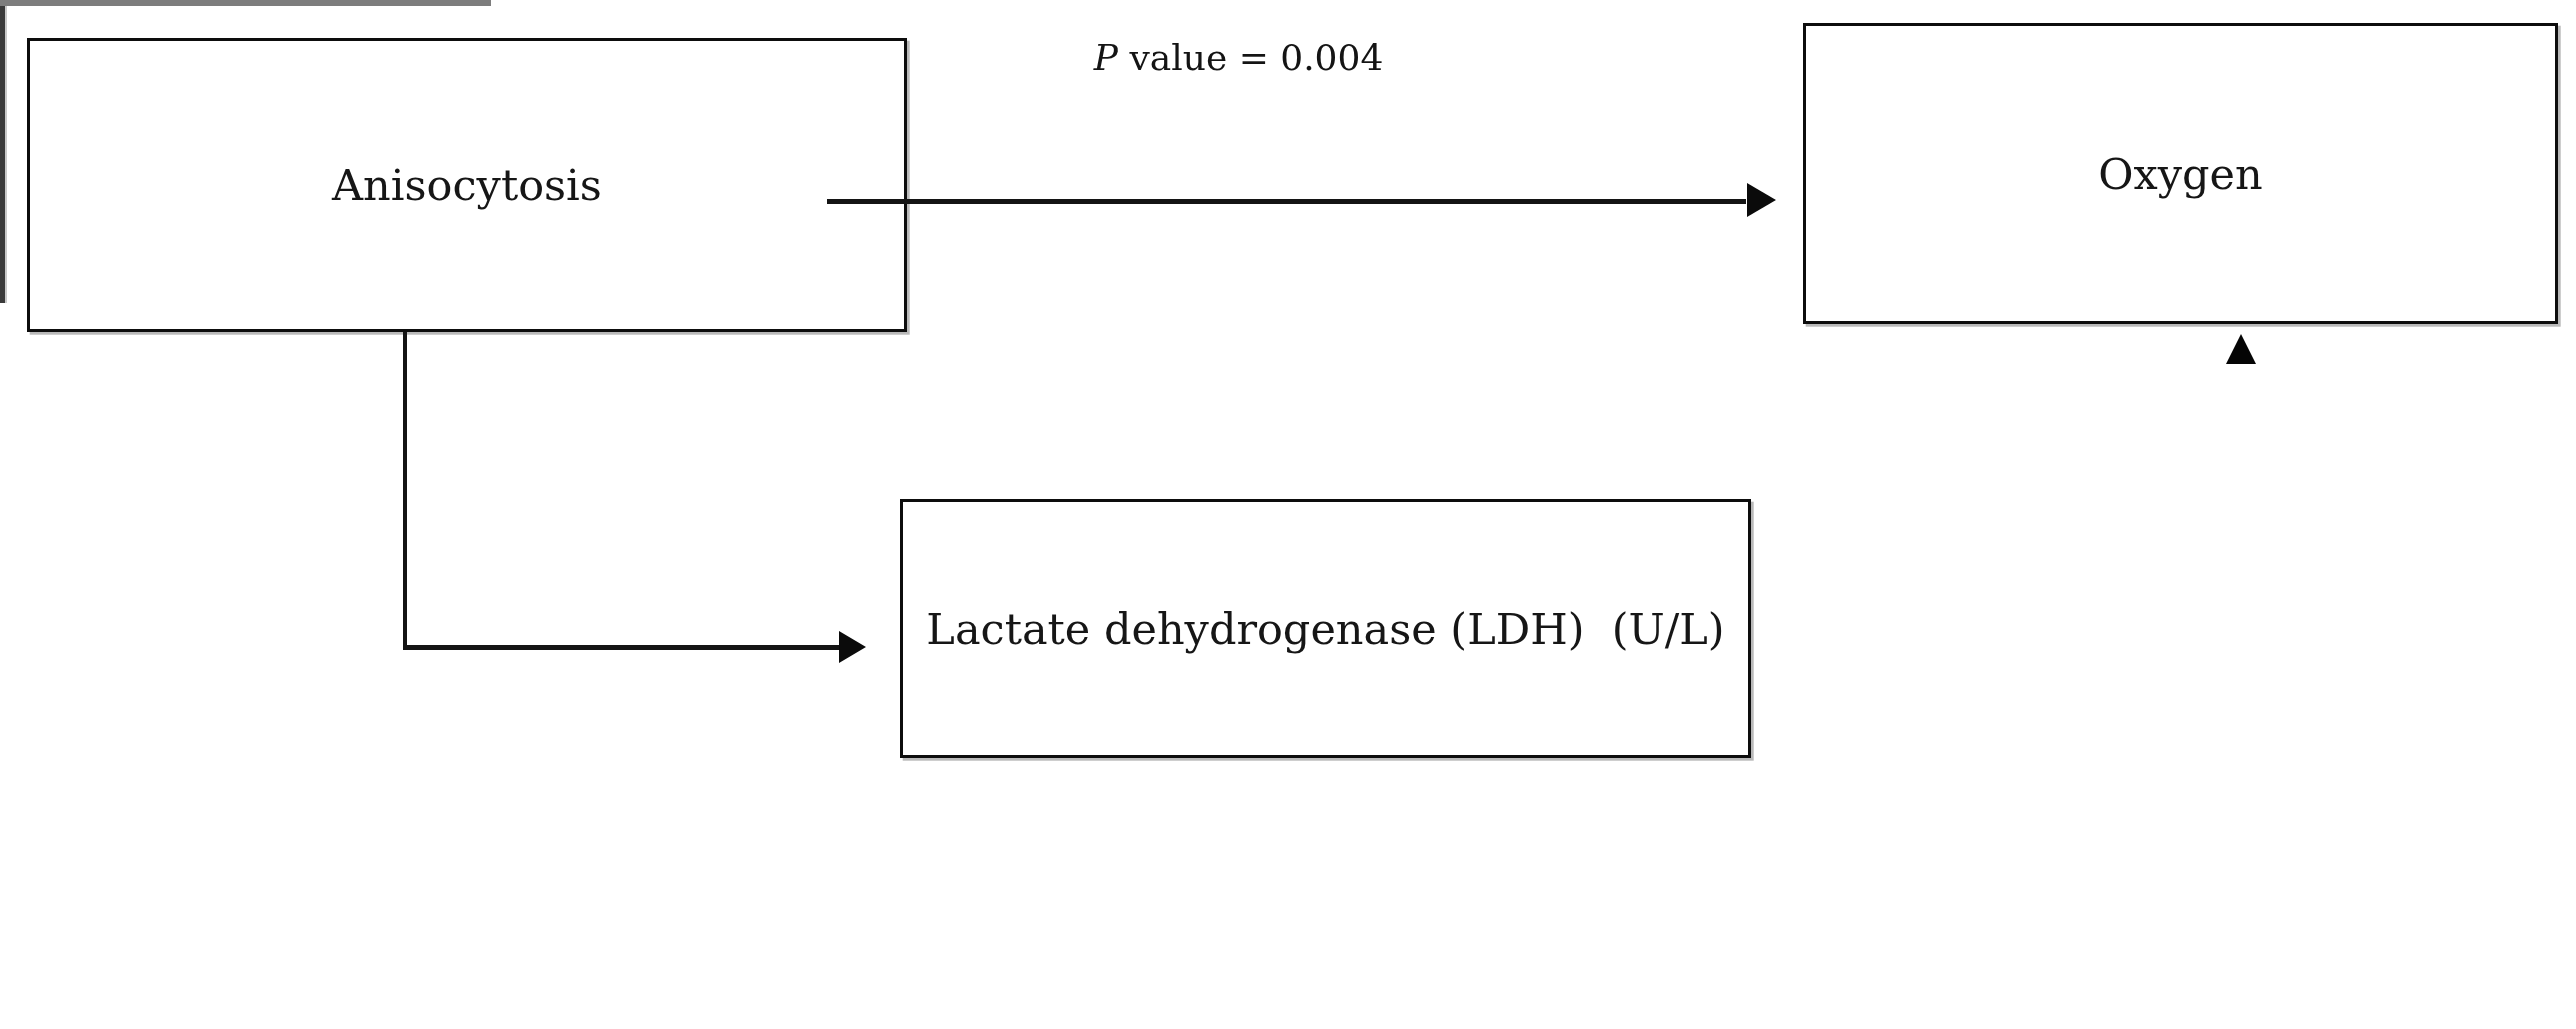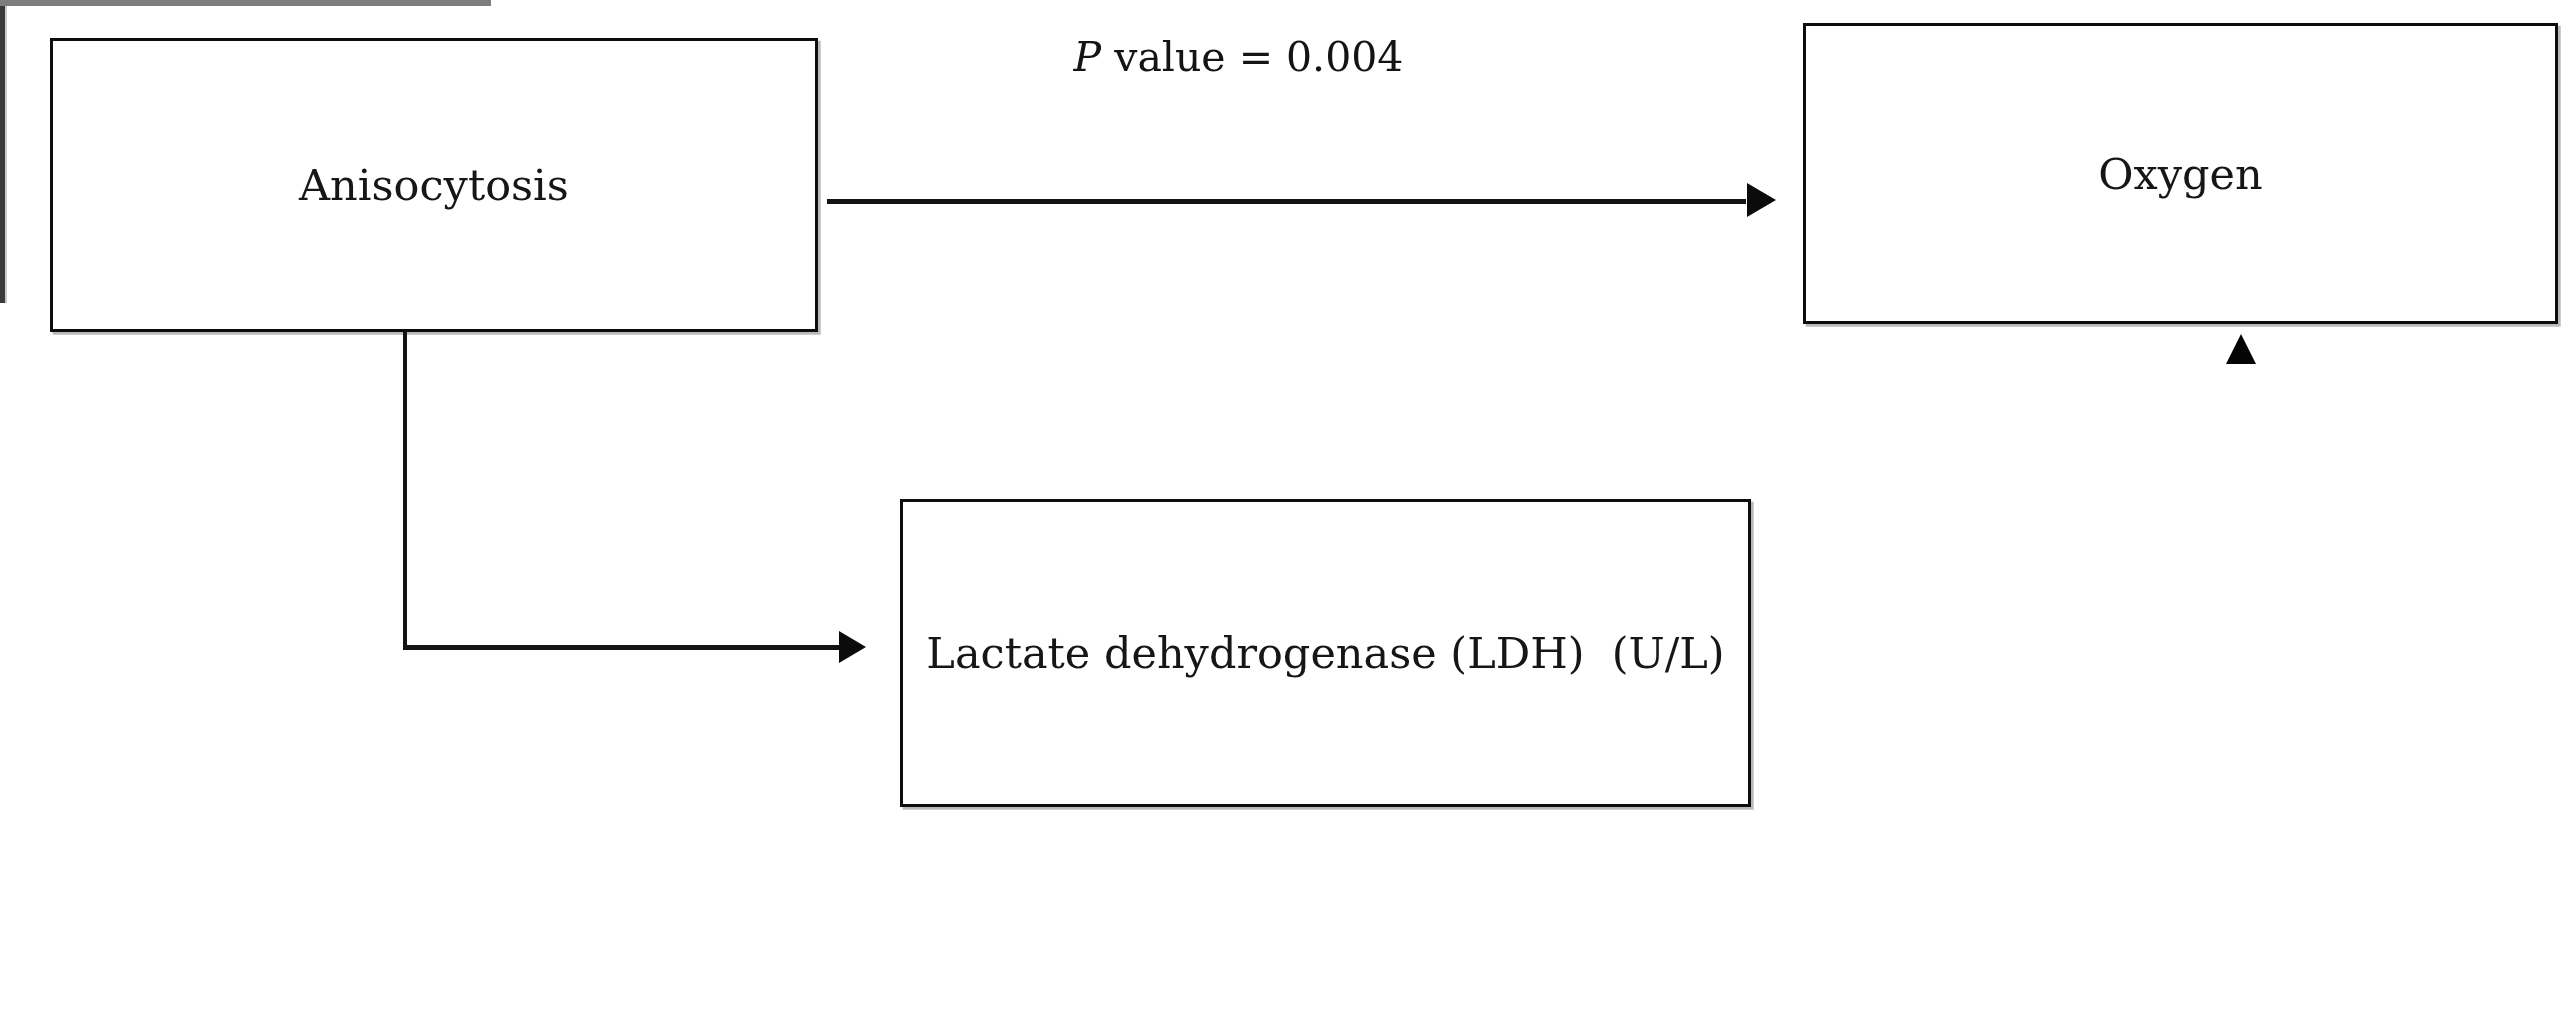--- a/index.html
+++ b/index.html
@@ -35,27 +35,27 @@
   .box .bline {
     font-size: 43px;
     line-height: 64px;
     white-space: pre;
     color: #161616;
   }
   .box sub {
     font-size: 0.62em;
     line-height: 0;
   }
-  #box-anisocytosis { left: 27px;   top: 38px;  width: 768px; height: 294px; margin-left: 23px; }
+  #box-anisocytosis { left: 27px;   top: 38px;  width: 880px; height: 294px; }
   #box-oxygen       { left: 1803px; top: 23px;  width: 755px; height: 301px; }
-  #box-ldh          { left: 900px; top: 499px; width: 851px; height: 308px; }
+  #box-ldh          { left: 900px; top: 499px; width: 851px; height: 259px; }
 
   .free-label {
     position: absolute;
-    font-size: 41px;
+    font-size: 36px;
     text-align: center;
     white-space: pre;
     color: #141414;
   }
   .free-label i { font-style: italic; }
 
   #label-direct {
     left: 970px; top: 34px; width: 537px; line-height: 47px;
   }
   #label-indirect {

